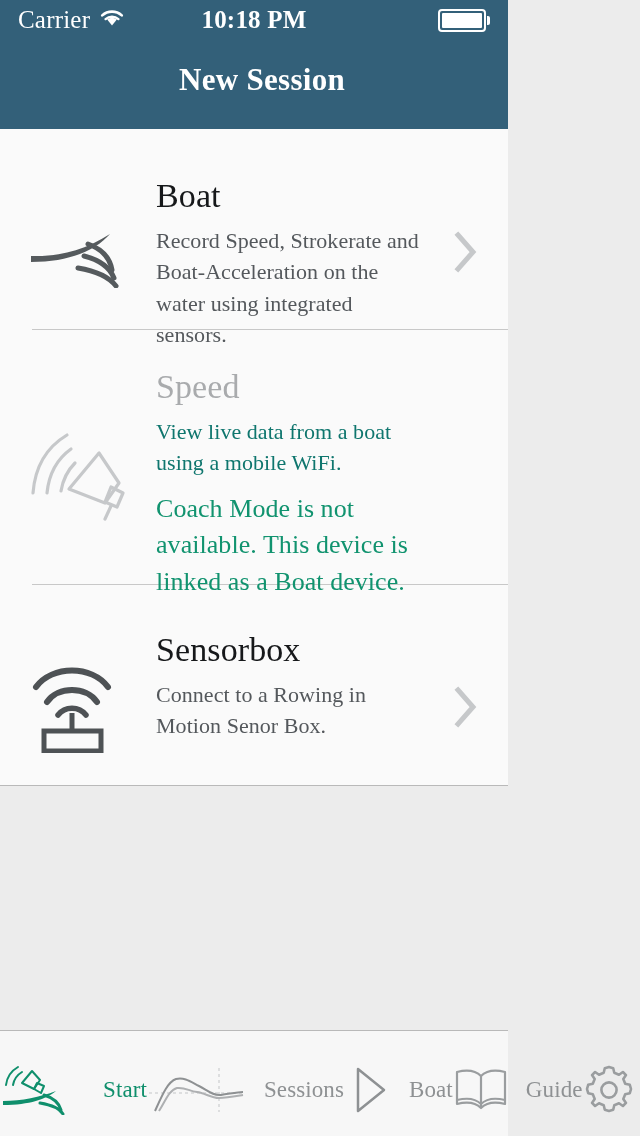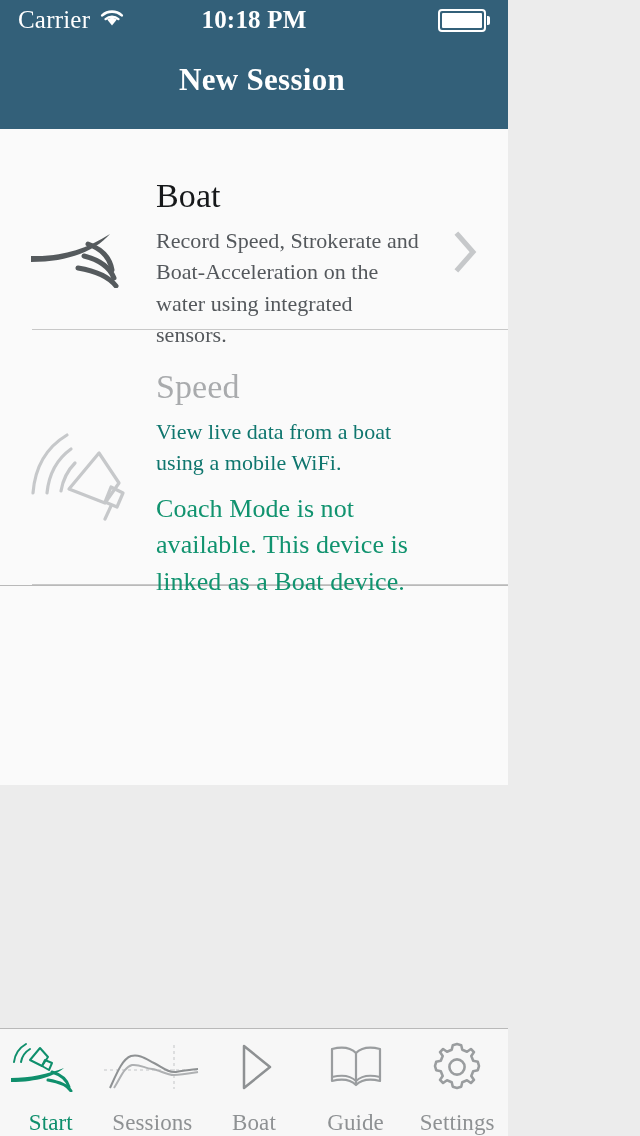--- a/index.html
+++ b/index.html
@@ -67,21 +67,21 @@
 
   
   .filler { flex:1 1 auto; background:#ececec; }
 
   
   .tabbar {
     flex:0 0 106px; background:#f7f7f7; border-top:1px solid #b9b9b9;
     display:flex; align-items:stretch;
   }
   .tab {
-    flex:1 1 0; display:flex; flex-direction:column;
+    flex:1 1 0; display:flex; flex-direction:row;
     align-items:center; justify-content:flex-start; padding-top:12px; gap:17px;
   }
   .tab-icon { height:52px; display:flex; align-items:center; justify-content:center; }
   .tab-label { font-size:23px; color:#8e9193; letter-spacing:.1px; }
   .tab.active .tab-label { color:#0f8f6c; }
 </style>
 </head>
 <body>
 
 <div class="phone">
@@ -147,20 +147,40 @@
       </div>
       <div class="row-body">
         <div class="row-title muted">Speed</div>
         <div class="row-desc muted">View live data from a boat using a mobile WiFi.</div>
         <div class="row-note">Coach Mode is not available. This device is linked as a Boat device.</div>
       </div>
       <div class="row-chevron"></div>
     </div>
     <div class="divider"></div>
 
+    <div class="row r3">
+      <div class="row-icon">
+        <svg width="100" height="92" viewBox="0 0 100 92">
+          <path d="M8 26 C24 4 64 4 80 26" stroke="#4e5255" stroke-width="6" fill="none" stroke-linecap="round"></path>
+          <path d="M19 41 C30 25 58 25 69 41" stroke="#4e5255" stroke-width="6" fill="none" stroke-linecap="round"></path>
+          <path d="M30 54 C37 45 51 45 58 54" stroke="#4e5255" stroke-width="5.5" fill="none" stroke-linecap="round"></path>
+          <line x1="44" y1="52" x2="44" y2="70" stroke="#4e5255" stroke-width="5"></line>
+          <rect x="16" y="70" width="57" height="20" stroke="#4e5255" stroke-width="5" fill="none"></rect>
+        </svg>
+      </div>
+      <div class="row-body">
+        <div class="row-title">Sensorbox</div>
+        <div class="row-desc">Connect to a Rowing in Motion Senor Box.</div>
+      </div>
+      <div class="row-chevron">
+        <svg class="chev" width="24" height="42" viewBox="0 0 24 42">
+          <polyline points="4,4 19,21 4,38" stroke="#c6c8ca" stroke-width="5" fill="none" stroke-linecap="square"></polyline>
+        </svg>
+      </div>
+    </div>
     <div class="divider full"></div>
   </div>
 
   <div class="filler"></div>
 
   <div class="tabbar">
 
     <div class="tab active">
       <span class="tab-icon">
         <svg width="86" height="50" viewBox="0 0 86 50">

